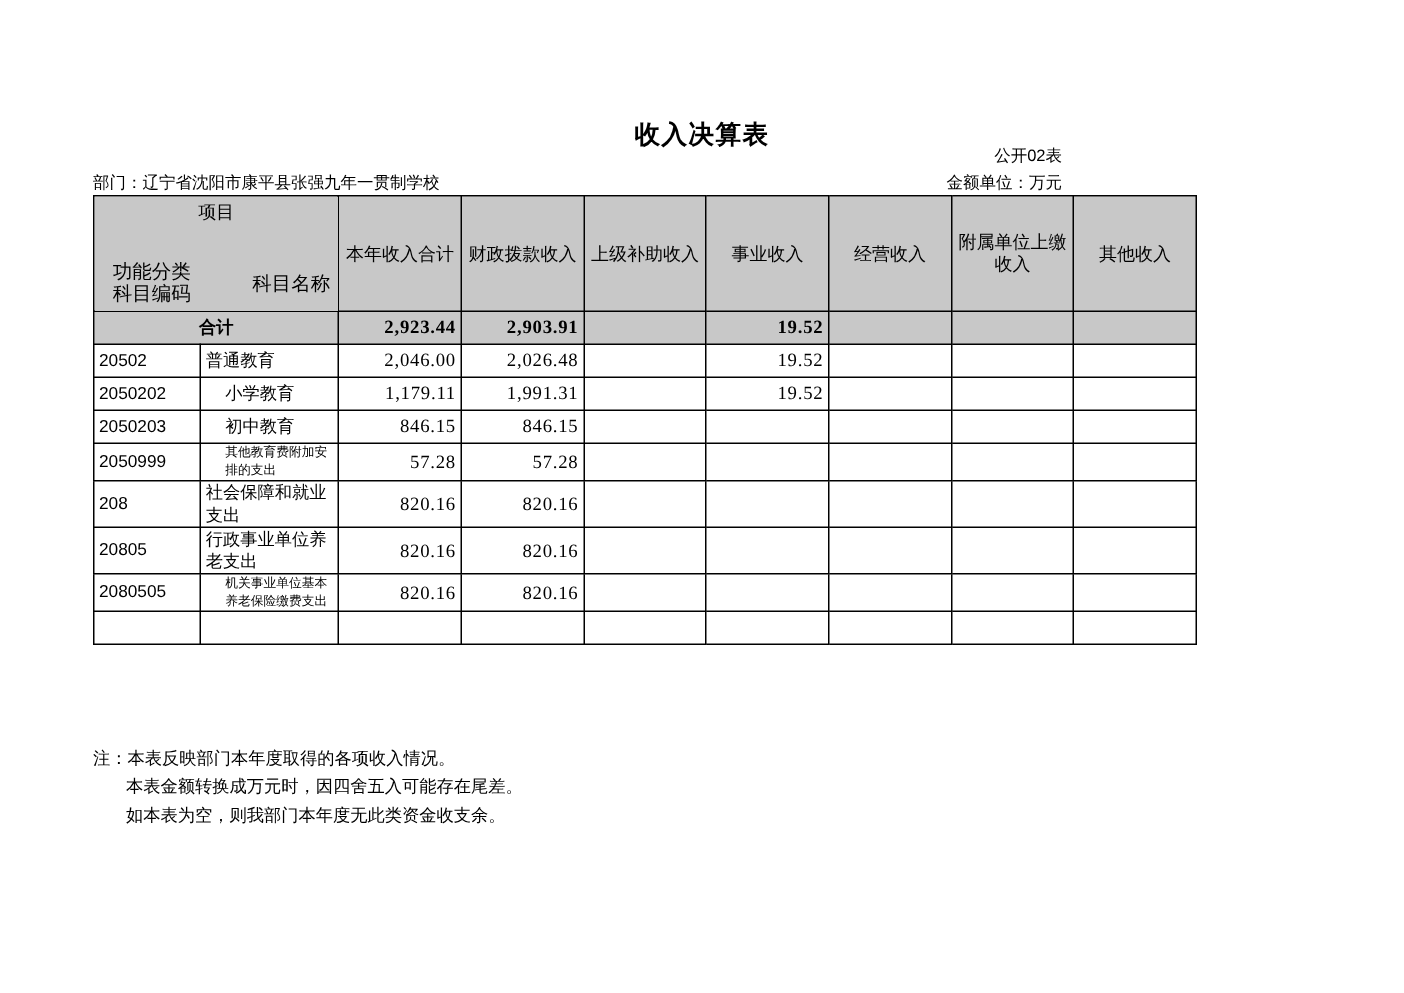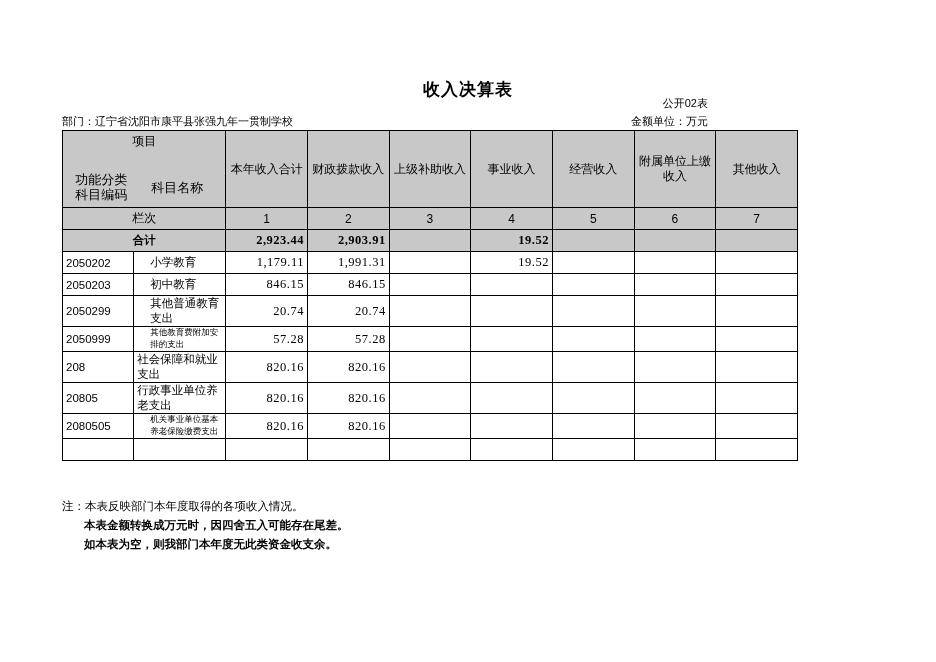--- a/index.html
+++ b/index.html
@@ -93,21 +93,20 @@
     text-align: left;
     padding-left: 4px;
     font-size: 11.5px;
   }
   .name.ind1 { padding-left: 16px; }
   .name.tiny { font-size: 8.5px; padding-left: 16px; }
   .corner {
     position: relative;
     height: 76px !important;
     padding: 0 !important;
-    font-family: Liberation Mono, monospace;
   }
   .corner .proj {
     position: absolute;
     top: 2px;
     left: 0;
     width: 100%;
     text-align: center;
     font-size: 12px;
   }
   .corner .lefttxt {
@@ -126,21 +125,21 @@
     background: #c8c8c8 !important;
     line-height: 15px;
   }
   .notes {
     position: absolute;
     top: 497px;
     left: 62px;
     font-size: 11.5px;
     line-height: 19px;
   }
-  .notes div.ind { padding-left: 22px; font-weight: bold; }
+  .notes div.ind { padding-left: 22px; }
 </style>
 </head>
 <body>
 
 <div class="page">
 
   <div class="title">收入决算表</div>
   <div class="top-right">公开02表</div>
   <div class="dept-line">部门：辽宁省沈阳市康平县张强九年一贯制学校</div>
   <div class="unit-line">金额单位：万元</div>
@@ -158,83 +157,73 @@
       <col style="width:78px">
     </colgroup>
     <tbody>
       <tr>
         <td class="hdr corner" colspan="2">
           <span class="proj">项目</span>
           <span class="lefttxt">
             <span style="display:inline-block;width:66px;text-align:center;vertical-align:middle;">
               <span>功能分类</span><br>
               <span>科目编码</span>
-            </span><span style="display:inline-block;width:86px;text-align:center;vertical-align:middle;">科目名称</span>
+            </span><span style="display:inline-block;width:86px;text-align:right;vertical-align:middle;">科目名称</span>
           </span>
         </td>
         <td class="colhdr">本年收入合计</td>
         <td class="colhdr">财政拨款收入</td>
         <td class="colhdr">上级补助收入</td>
         <td class="colhdr">事业收入</td>
         <td class="colhdr">经营收入</td>
         <td class="colhdr">附属单位上缴收入</td>
         <td class="colhdr">其他收入</td>
       </tr>
 
-      <tr>
-        <td class="hdr" colspan="2">栏次</td>
-        <td class="hdr">1</td>
-        <td class="hdr">2</td>
-        <td class="hdr">3</td>
-        <td class="hdr">4</td>
-        <td class="hdr">5</td>
-        <td class="hdr">6</td>
-        <td class="hdr">7</td>
-      </tr>
 
       <tr class="sum-row">
         <td class="sum-label" colspan="2">合计</td>
         <td class="num">2,923.44</td>
         <td class="num">2,903.91</td>
         <td class="num"></td>
         <td class="num">19.52</td>
         <td class="num"></td>
         <td class="num"></td>
         <td class="num"></td>
       </tr>
 
       </tbody>
       <tbody id="data-rows">
         <tr>
+          <td class="code">20502</td>
+          <td class="name">普通教育</td>
+          <td class="num">2,046.00</td>
+          <td class="num">2,026.48</td>
+          <td class="num"></td>
+          <td class="num">19.52</td>
+          <td class="num"></td>
+          <td class="num"></td>
+          <td class="num"></td>
+        </tr>
+        <tr>
           <td class="code">2050202</td>
           <td class="name ind1">小学教育</td>
           <td class="num">1,179.11</td>
           <td class="num">1,991.31</td>
           <td class="num"></td>
           <td class="num">19.52</td>
           <td class="num"></td>
           <td class="num"></td>
           <td class="num"></td>
         </tr>
         <tr>
           <td class="code">2050203</td>
           <td class="name ind1">初中教育</td>
           <td class="num">846.15</td>
           <td class="num">846.15</td>
-          <td class="num"></td>
-          <td class="num"></td>
-          <td class="num"></td>
-          <td class="num"></td>
-          <td class="num"></td>
-        </tr>
-        <tr>
-          <td class="code">2050299</td>
-          <td class="name ind1">其他普通教育支出</td>
-          <td class="num">20.74</td>
-          <td class="num">20.74</td>
           <td class="num"></td>
           <td class="num"></td>
           <td class="num"></td>
           <td class="num"></td>
           <td class="num"></td>
         </tr>
         <tr>
           <td class="code">2050999</td>
           <td class="name tiny">其他教育费附加安排的支出</td>
           <td class="num">57.28</td>

